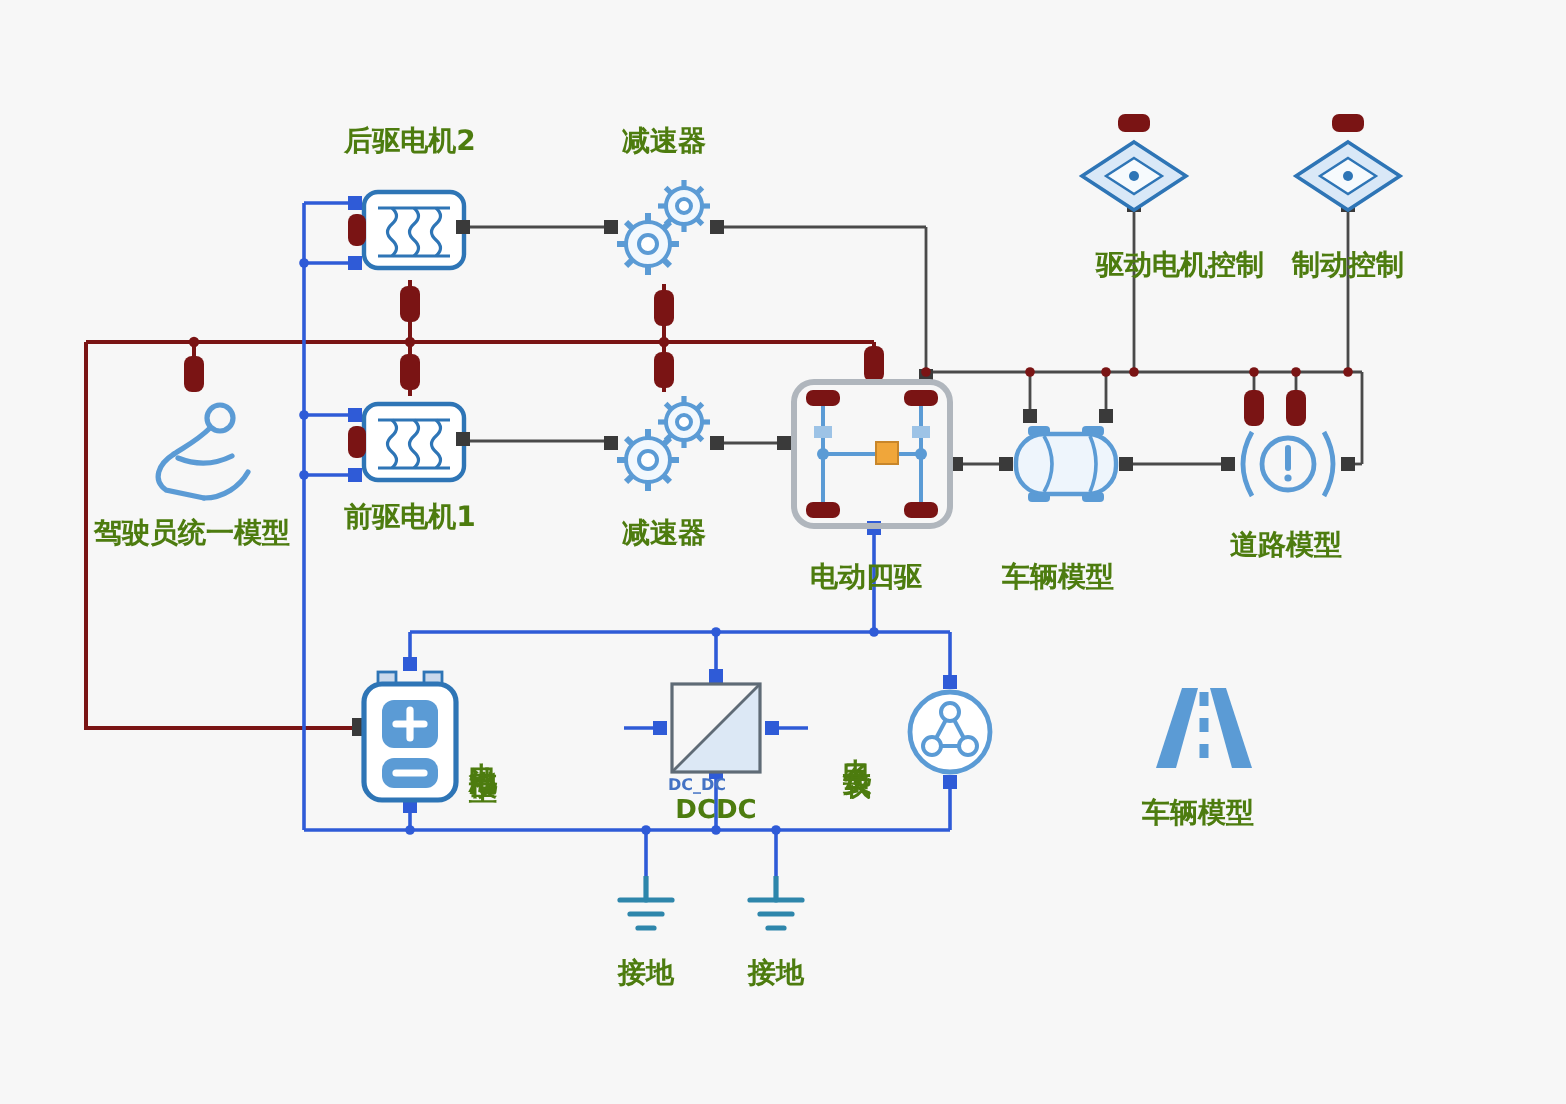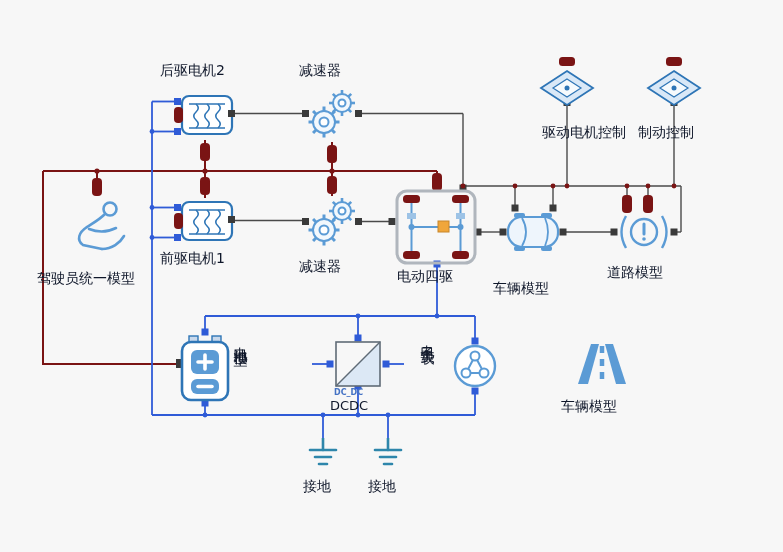--- a/index.html
+++ b/index.html
@@ -1,20 +1,20 @@
 <!DOCTYPE html>
 <html><head>
 <meta charset="utf-8">
 <style>
   html,body{margin:0;padding:0;background:#f7f7f7;}
   #canvas{position:relative;width:783px;height:552px;background:#f7f7f7;overflow:hidden;
           font-family:"DejaVu Sans","Liberation Sans",sans-serif;}
   .comp{position:absolute;}
   .comp svg{display:block;width:100%;height:100%;}
-  .lbl{position:absolute;font-size:14px;font-weight:400;color:#0f172a;text-align:left;white-space:nowrap;}
+  .lbl{position:absolute;font-size:14px;font-weight:700;color:#4d7c0f;text-align:center;white-space:nowrap;}
   .lbl.vert{writing-mode:vertical-rl;white-space:normal;letter-spacing:2px;}
   .tinytxt{position:absolute;font-size:8px;font-weight:600;color:#4472c4;}
   .lbl.big{font-size:13px;}
   #wires{position:absolute;left:0;top:0;}
 </style>
 </head>
 <body>
 
 <div id="canvas">
 
@@ -204,21 +204,21 @@
     <svg viewBox="0 0 64 58">
       <g fill="none" stroke="#5b9bd5" stroke-width="2.6" stroke-linecap="round">
         <circle cx="44" cy="11" r="6.5"></circle>
         <path d="M39,16 C33,22 27,25 21,29"></path>
         <path d="M21,29 C13,34 10,42 17,47 L36,51"></path>
         <path d="M23,31 C33,35 42,34 50,30"></path>
         <path d="M36,51 C46,51 54,45 58,38"></path>
       </g>
     </svg>
   </div>
-  <div class="lbl" style="left:37px;top:270px;width:118px">驾驶员统一模型</div>
+  <div class="lbl" style="left:37px;top:258px;width:118px">驾驶员统一模型</div>
 
   <div class="comp" style="left:172px;top:196px;width:66px;height:50px">
     <svg viewBox="0 0 66 50">
       <rect x="10" y="6" width="50" height="38" rx="7" fill="#ffffff" stroke="#2e75b6" stroke-width="2.2"></rect>
       <line x1="17" y1="14" x2="53" y2="14" stroke="#2e75b6" stroke-width="1.5"></line>
       <line x1="17" y1="38" x2="53" y2="38" stroke="#2e75b6" stroke-width="1.5"></line>
       <path d="M24,14 q4.5,4 0,8 q-4.5,4 0,8 q4.5,4 0,8" fill="none" stroke="#2e75b6" stroke-width="1.6"></path>
       <path d="M35,14 q4.5,4 0,8 q-4.5,4 0,8 q4.5,4 0,8" fill="none" stroke="#2e75b6" stroke-width="1.6"></path>
       <path d="M46,14 q4.5,4 0,8 q-4.5,4 0,8 q4.5,4 0,8" fill="none" stroke="#2e75b6" stroke-width="1.6"></path>
       <rect x="2" y="8" width="7" height="7" fill="#2f5bd7"></rect>
@@ -275,21 +275,21 @@
       <rect x="62" y="25" width="9" height="6" fill="#9dc3e6"></rect>
       <circle cx="17.5" cy="39" r="3" fill="#5b9bd5"></circle>
       <circle cx="66.5" cy="39" r="3" fill="#5b9bd5"></circle>
       <rect x="44" y="33" width="11" height="11" fill="#f0a63a" stroke="#c8862a" stroke-width="1"></rect>
       <rect x="9" y="7" width="17" height="8" rx="3.5" fill="#7a1414"></rect>
       <rect x="58" y="7" width="17" height="8" rx="3.5" fill="#7a1414"></rect>
       <rect x="9" y="63" width="17" height="8" rx="3.5" fill="#7a1414"></rect>
       <rect x="58" y="63" width="17" height="8" rx="3.5" fill="#7a1414"></rect>
     </svg>
   </div>
-  <div class="lbl" style="left:397px;top:268px;width:72px">电动四驱</div>
+  <div class="lbl" style="left:397px;top:280px;width:72px">电动四驱</div>
 
   <div class="comp" style="left:503px;top:212px;width:60px;height:40px">
     <svg viewBox="0 0 60 40">
       <rect x="11" y="1" width="11" height="5" rx="2" fill="#5b9bd5"></rect>
       <rect x="38" y="1" width="11" height="5" rx="2" fill="#5b9bd5"></rect>
       <rect x="11" y="34" width="11" height="5" rx="2" fill="#5b9bd5"></rect>
       <rect x="38" y="34" width="11" height="5" rx="2" fill="#5b9bd5"></rect>
       <rect x="5" y="5" width="50" height="30" rx="14" fill="#eef5fc" stroke="#5b9bd5" stroke-width="2.2"></rect>
       <path d="M19,6 q8,14 0,28" fill="none" stroke="#5b9bd5" stroke-width="1.8"></path>
       <path d="M42,6 q6,14 0,28" fill="none" stroke="#5b9bd5" stroke-width="1.8"></path>

